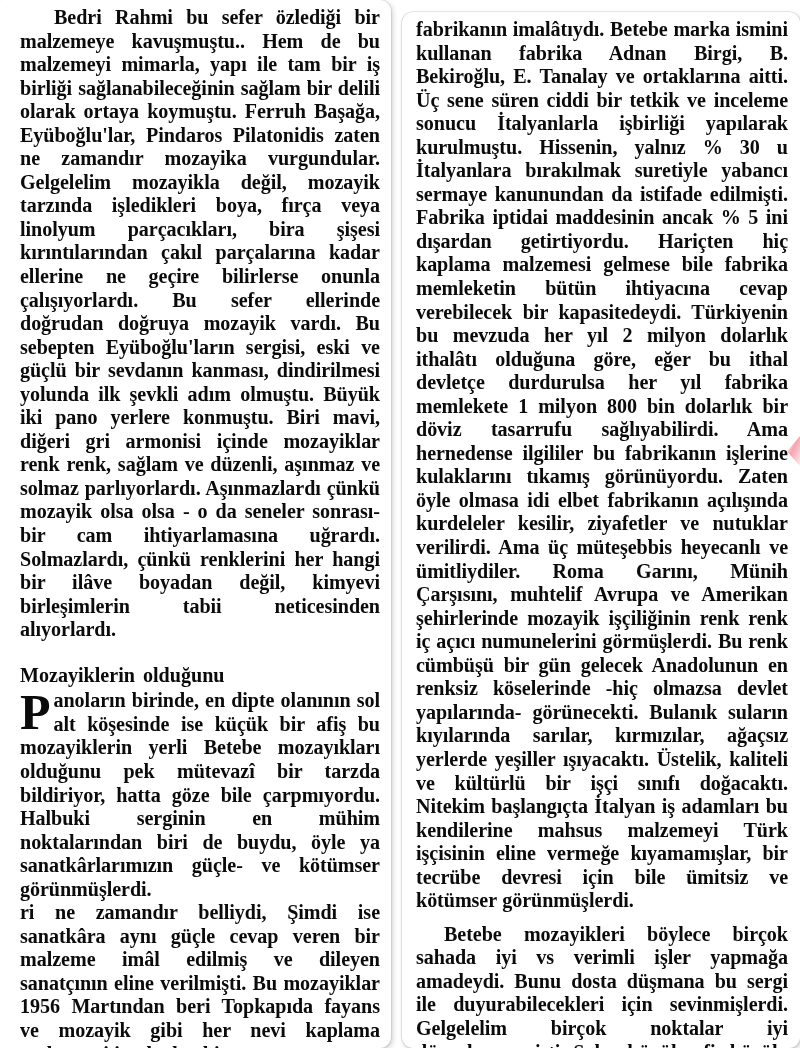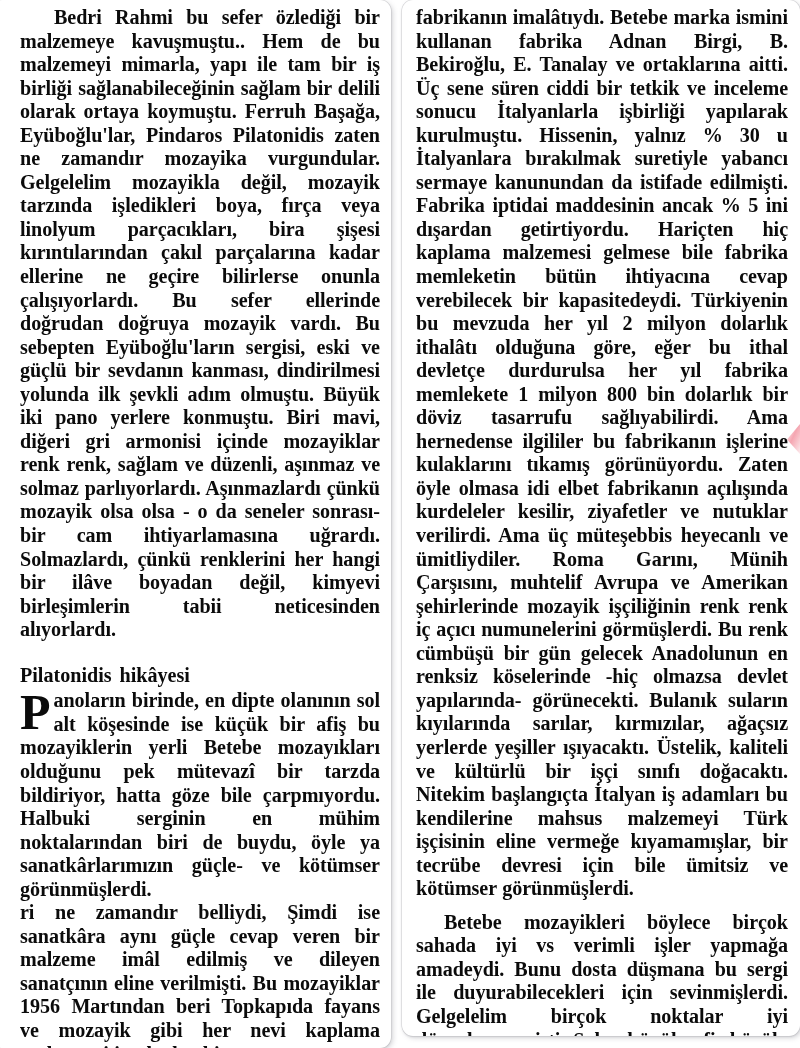--- a/index.html
+++ b/index.html
@@ -14,21 +14,21 @@
     overflow: hidden;
     font-family: "Liberation Serif", "DejaVu Serif", serif;
     -webkit-font-smoothing: antialiased;
   }
 
   
   #scan-page {
     position: absolute;
     inset: 0;
     display: flex;
-    align-items: flex-start;
+    align-items: flex-end;
   }
 
   .scan-card {
     position: relative;
     background: #ffffff;
     border-radius: 11px;
     box-shadow: 0 0 0 0.6px rgba(185,185,190,0.55),
                 2px 2px 5px rgba(120,120,128,0.30),
                 0 1px 2px rgba(140,140,148,0.22);
     overflow: hidden;
@@ -126,21 +126,21 @@
 </head>
 <body>
 
 <div id="scan-page">
 
   <div id="column-left-card" class="scan-card">
     <div class="col-inner">
 
       <p id="left-para-1" class="article-para indent">Bedri Rahmi bu sefer özlediği bir malzemeye kavuşmuştu.. Hem de bu malzemeyi mimarla, yapı ile tam bir iş birliği sağlanabileceğinin sağlam bir delili olarak ortaya koymuştu. Ferruh Başağa, Eyüboğlu'lar, Pindaros Pilatonidis zaten ne zamandır mozayika vurgundular. Gelgelelim mozayikla değil, mozayik tarzında işledikleri boya, fırça veya linolyum parçacıkları, bira şişesi kırıntılarından çakıl parçalarına kadar ellerine ne geçire bilirlerse onunla çalışıyorlardı. Bu sefer ellerinde doğrudan doğruya mozayik vardı. Bu sebepten Eyüboğlu'ların sergisi, eski ve güçlü bir sevdanın kanması, dindirilmesi yolunda ilk şevkli adım olmuştu. Büyük iki pano yerlere konmuştu. Biri mavi, diğeri gri armonisi içinde mozayiklar renk renk, sağlam ve düzenli, aşınmaz ve solmaz parlıyorlardı. Aşınmazlardı çünkü mozayik olsa olsa - o da seneler sonrası- bir cam ihtiyarlamasına uğrardı. Solmazlardı, çünkü renklerini her hangi bir ilâve boyadan değil, kimyevi birleşimlerin tabii neticesinden alıyorlardı.</p>
 
-      <h2 id="section-subhead">Pilatonidis hikâyesi</h2>
+      <h2 id="section-subhead">Mozayiklerin olduğunu</h2>
 
       <p id="dropcap-para" class="article-para"><span id="dropcap-letter">P</span><span id="dropcap-body">anoların birinde, en dipte olanının sol alt köşesinde ise küçük bir afiş bu mozayiklerin yerli Betebe mozayıkları olduğunu pek mütevazî bir tarzda bildiriyor, hatta göze bile çarpmıyordu. Halbuki serginin en mühim noktalarından biri de buydu, öyle ya sanatkârlarımızın güçle- ve kötümser görünmüşlerdi.</span></p>
 
       <p class="article-para">ri ne zamandır belliydi, Şimdi ise sanatkâra aynı güçle cevap veren bir malzeme imâl edilmiş ve dileyen sanatçının eline verilmişti. Bu mozayiklar 1956 Martından beri Topkapıda fayans ve mozayik gibi her nevi kaplama malzemesi imal eden bir</p>
 
     </div>
   </div>
 
   <div id="column-right-card" class="scan-card">
     <div class="col-inner">

